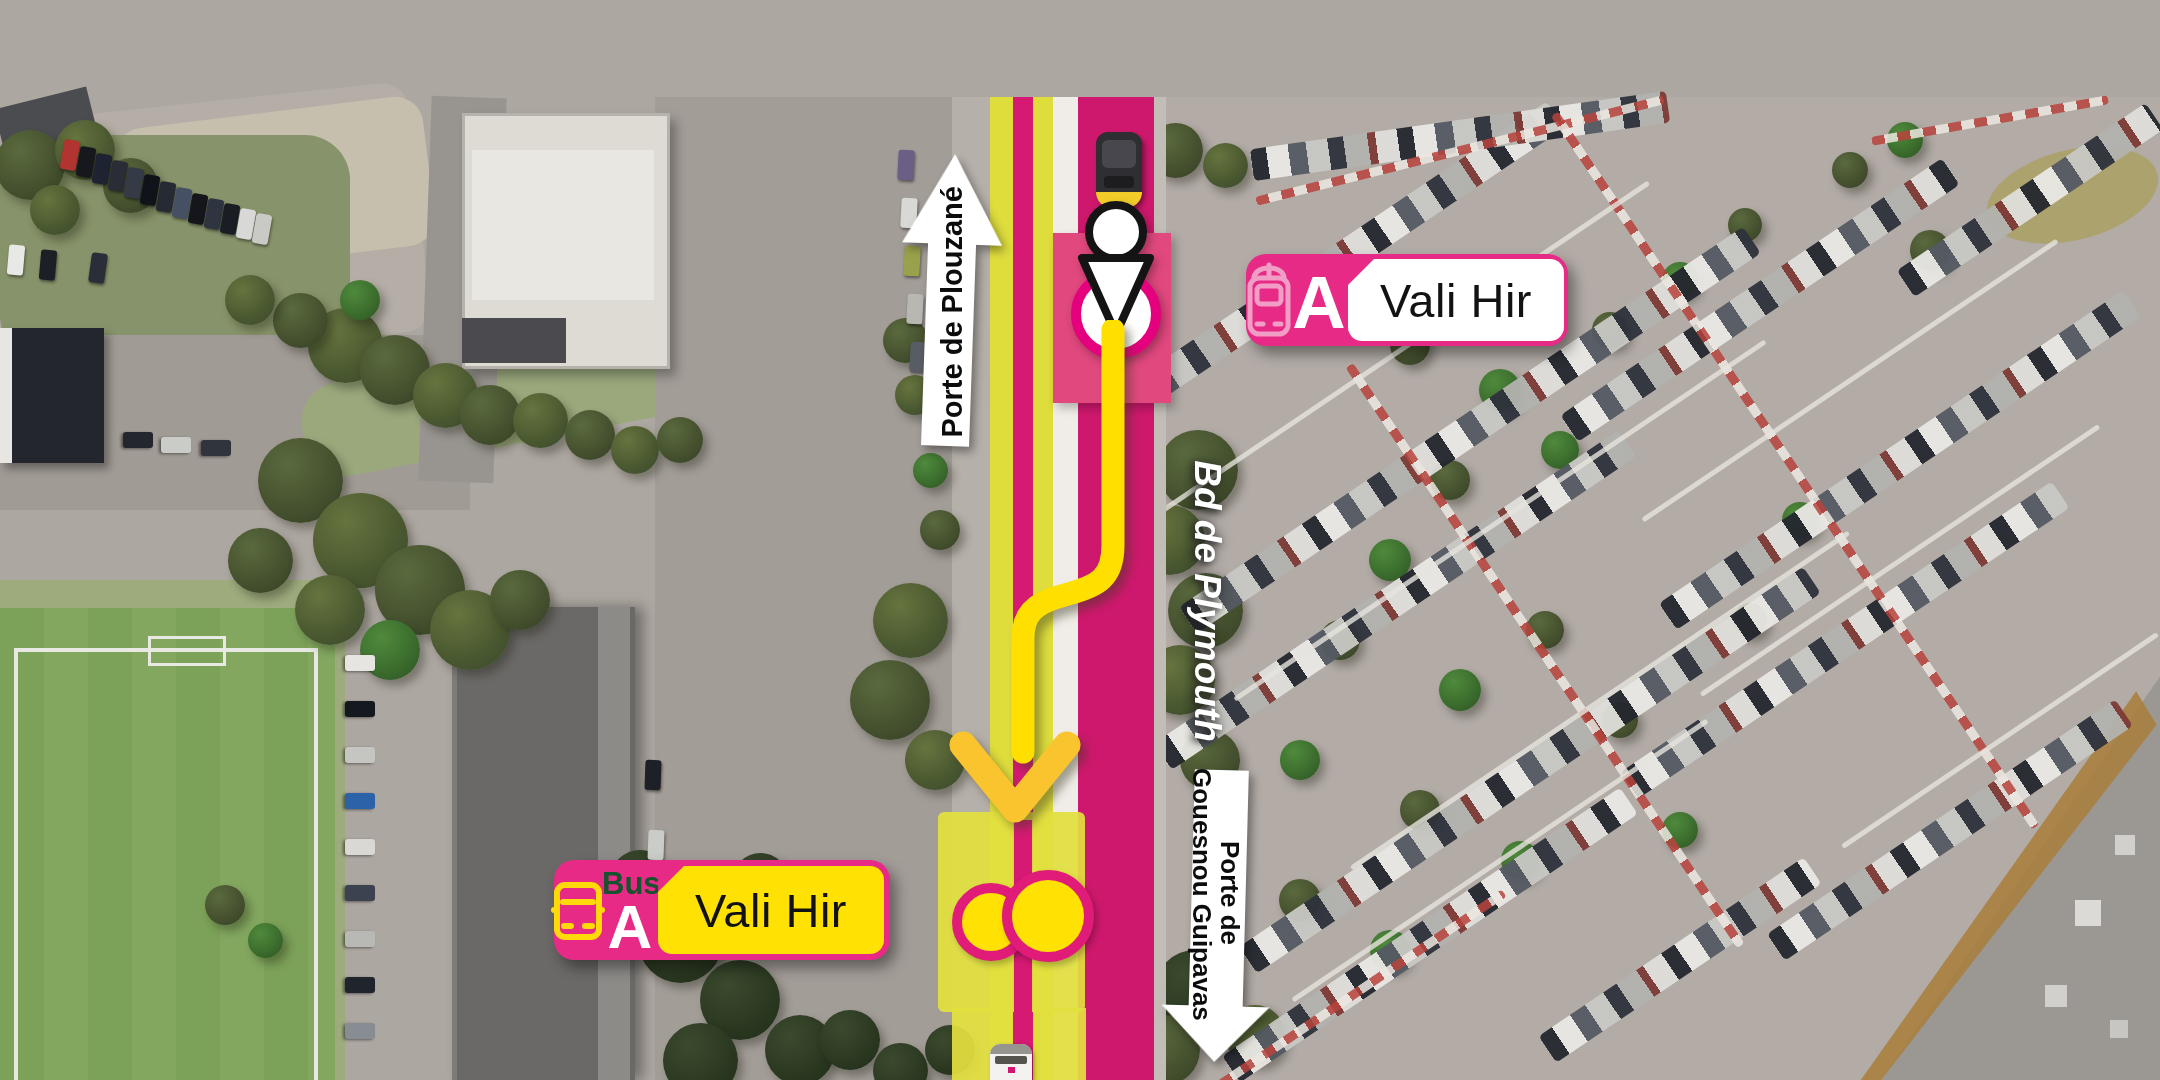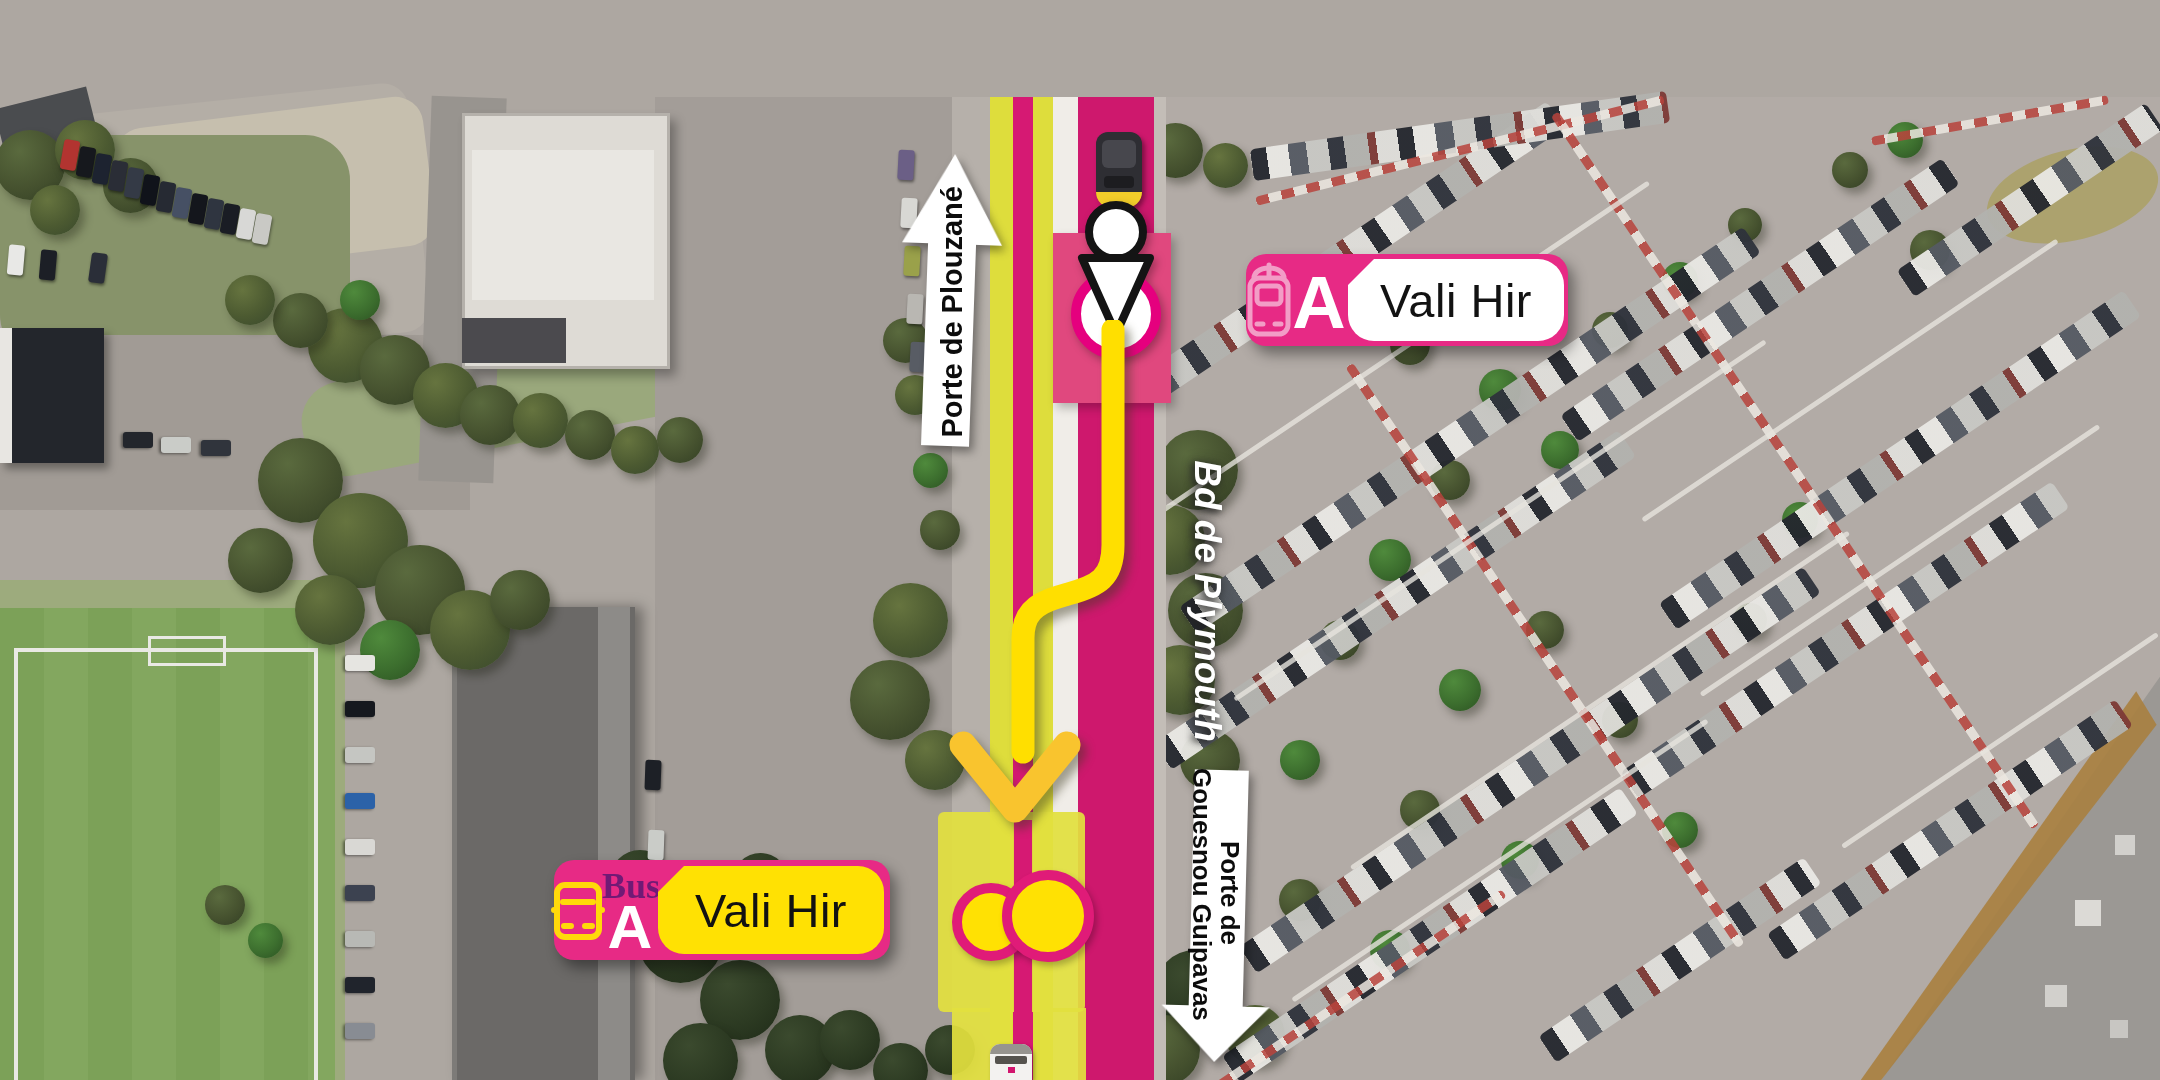--- a/index.html
+++ b/index.html
@@ -29,21 +29,21 @@
               border:10px solid #e01b78;box-shadow:3px 4px 6px rgba(0,0,0,.25);}
   .route-svg{position:absolute;filter:drop-shadow(6px 7px 5px rgba(60,58,30,.45));}
   .arrow-svg{position:absolute;filter:drop-shadow(4px 5px 5px rgba(0,0,0,.4));}
   .arrow-text{position:absolute;color:#0c0c0c;font-weight:700;text-align:center;white-space:nowrap;}
   .street-label{position:absolute;color:#fff;font-weight:700;font-style:italic;font-size:37px;
       text-align:center;white-space:nowrap;
       text-shadow:2px 3px 7px rgba(35,35,35,.95),0 0 12px rgba(35,35,35,.6);}
   
   .stoplabel{position:absolute;filter:drop-shadow(6px 8px 7px rgba(0,0,0,.4));}
   .stoplabel .plate{position:absolute;background:var(--label-pink,#e72a85);border-radius:20px;left:0;top:0;}
-  .stoplabel .namebox{position:absolute;border-radius:26px;display:flex;align-items:center;justify-content:center;}
+  .stoplabel .namebox{position:absolute;border-radius:14px;display:flex;align-items:center;justify-content:center;}
   .stoplabel .cornercut{position:absolute;width:0;height:0;
       border-top:26px solid var(--label-pink,#e72a85);border-right:26px solid transparent;}
   .stoplabel .letter{position:absolute;color:#fff;font-weight:700;text-align:center;line-height:1;}
   .stopname{font-size:47px;color:#121212;letter-spacing:.5px;}
   .person-svg{position:absolute;filter:drop-shadow(3px 4px 4px rgba(0,0,0,.3));}
 </style>
 </head>
 <body>
 
 <div class="screen">
@@ -293,21 +293,21 @@
   <div class="stoplabel" style="left:554px;top:860px;width:336px;height:100px;">
     <div class="plate" style="width:336px;height:100px;"></div>
     <svg class="abs" style="left:-4px;top:20px;" width="56" height="64" viewBox="0 0 56 64">
       <g fill="none" stroke="#ffd90a" stroke-width="6" stroke-linecap="round">
         <rect x="7" y="5" width="42" height="52" rx="8"></rect>
         <path d="M13 22 h30"></path>
         <path d="M4 30 h3 M49 30 h3"></path>
         <path d="M14 46 h7 M35 46 h7"></path>
       </g>
     </svg>
-    <div class="letter" style="left:48px;top:8px;width:56px;font-size:36px;color:#701a75;font-family:Liberation Serif, serif;">Bus</div>
+    <div class="letter" style="left:48px;top:8px;width:56px;font-size:31px;color:#14532d;">Bus</div>
     <div class="letter" style="left:48px;top:36px;width:56px;font-size:62px;">A</div>
     <div class="namebox" style="left:104px;top:6px;width:226px;height:88px;background:var(--stop-circle-yellow,#ffe103);">
       <span class="stopname">Vali Hir</span>
     </div>
     <div class="cornercut" style="left:104px;top:6px;"></div>
   </div>
 
 </div>
 
 </body></html>

